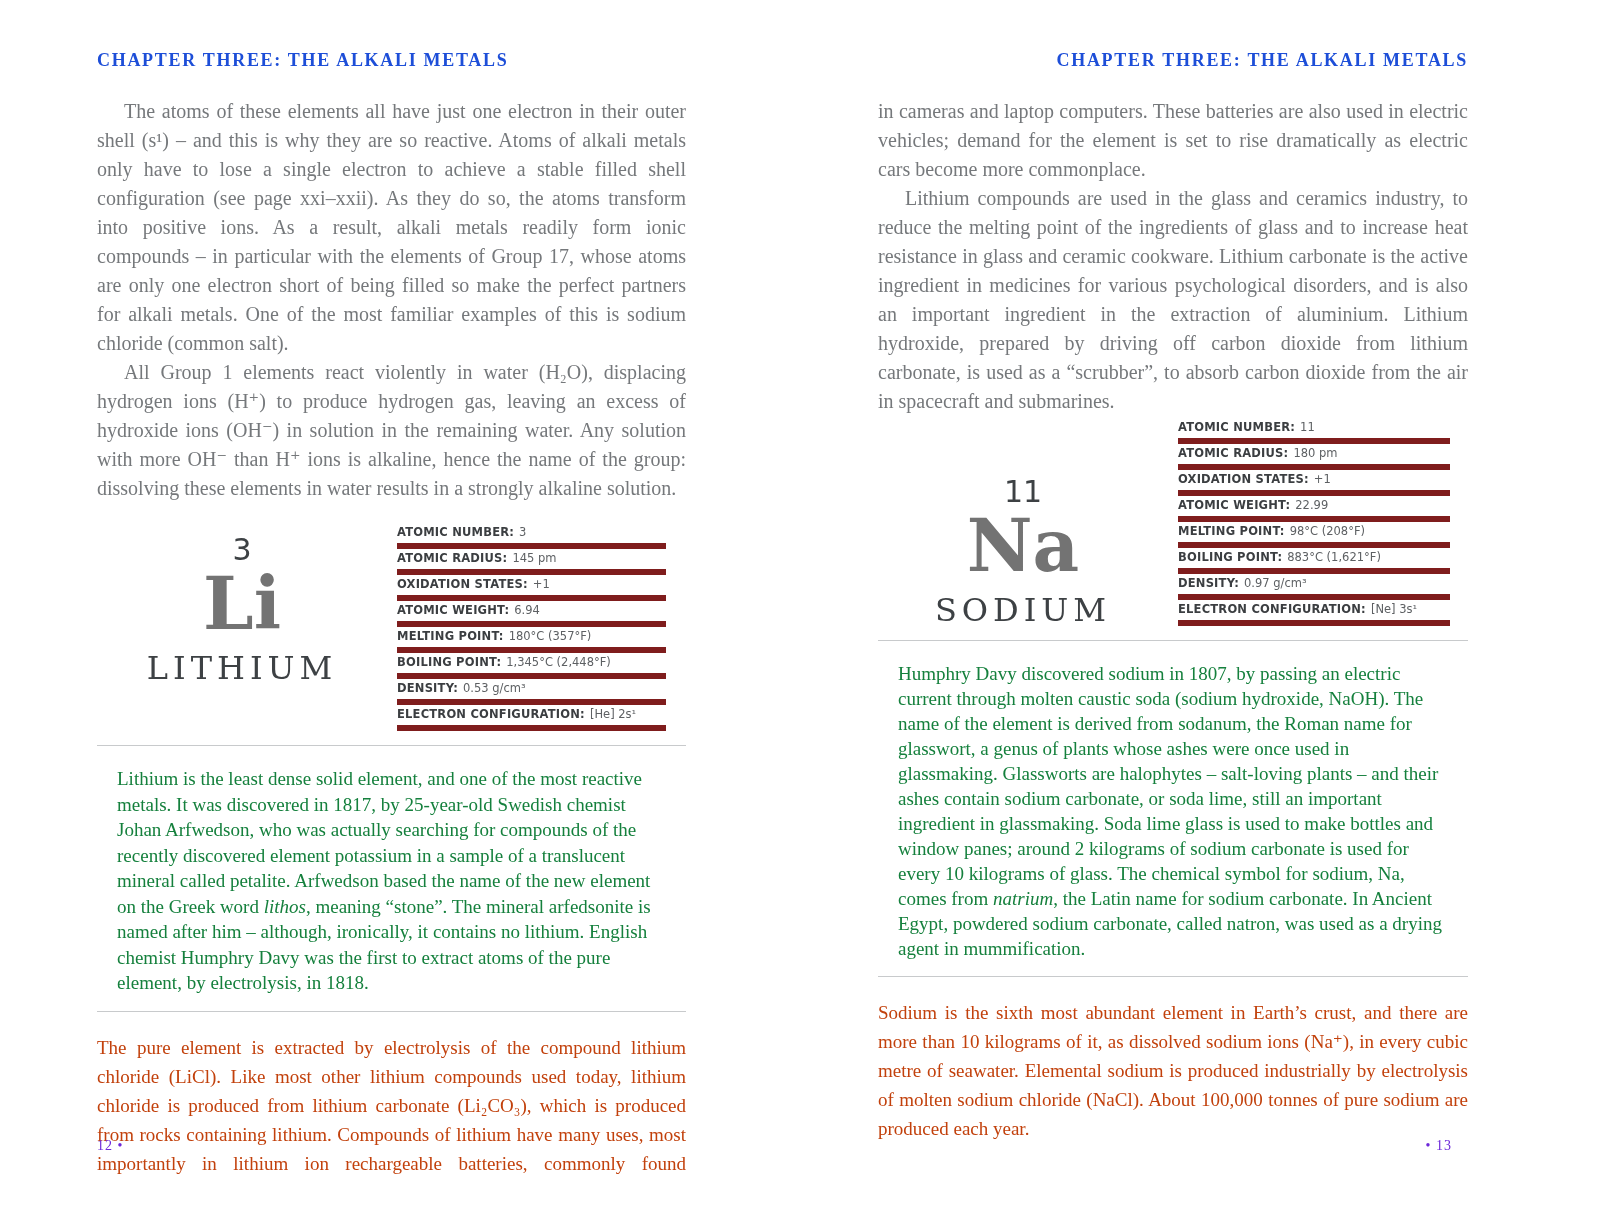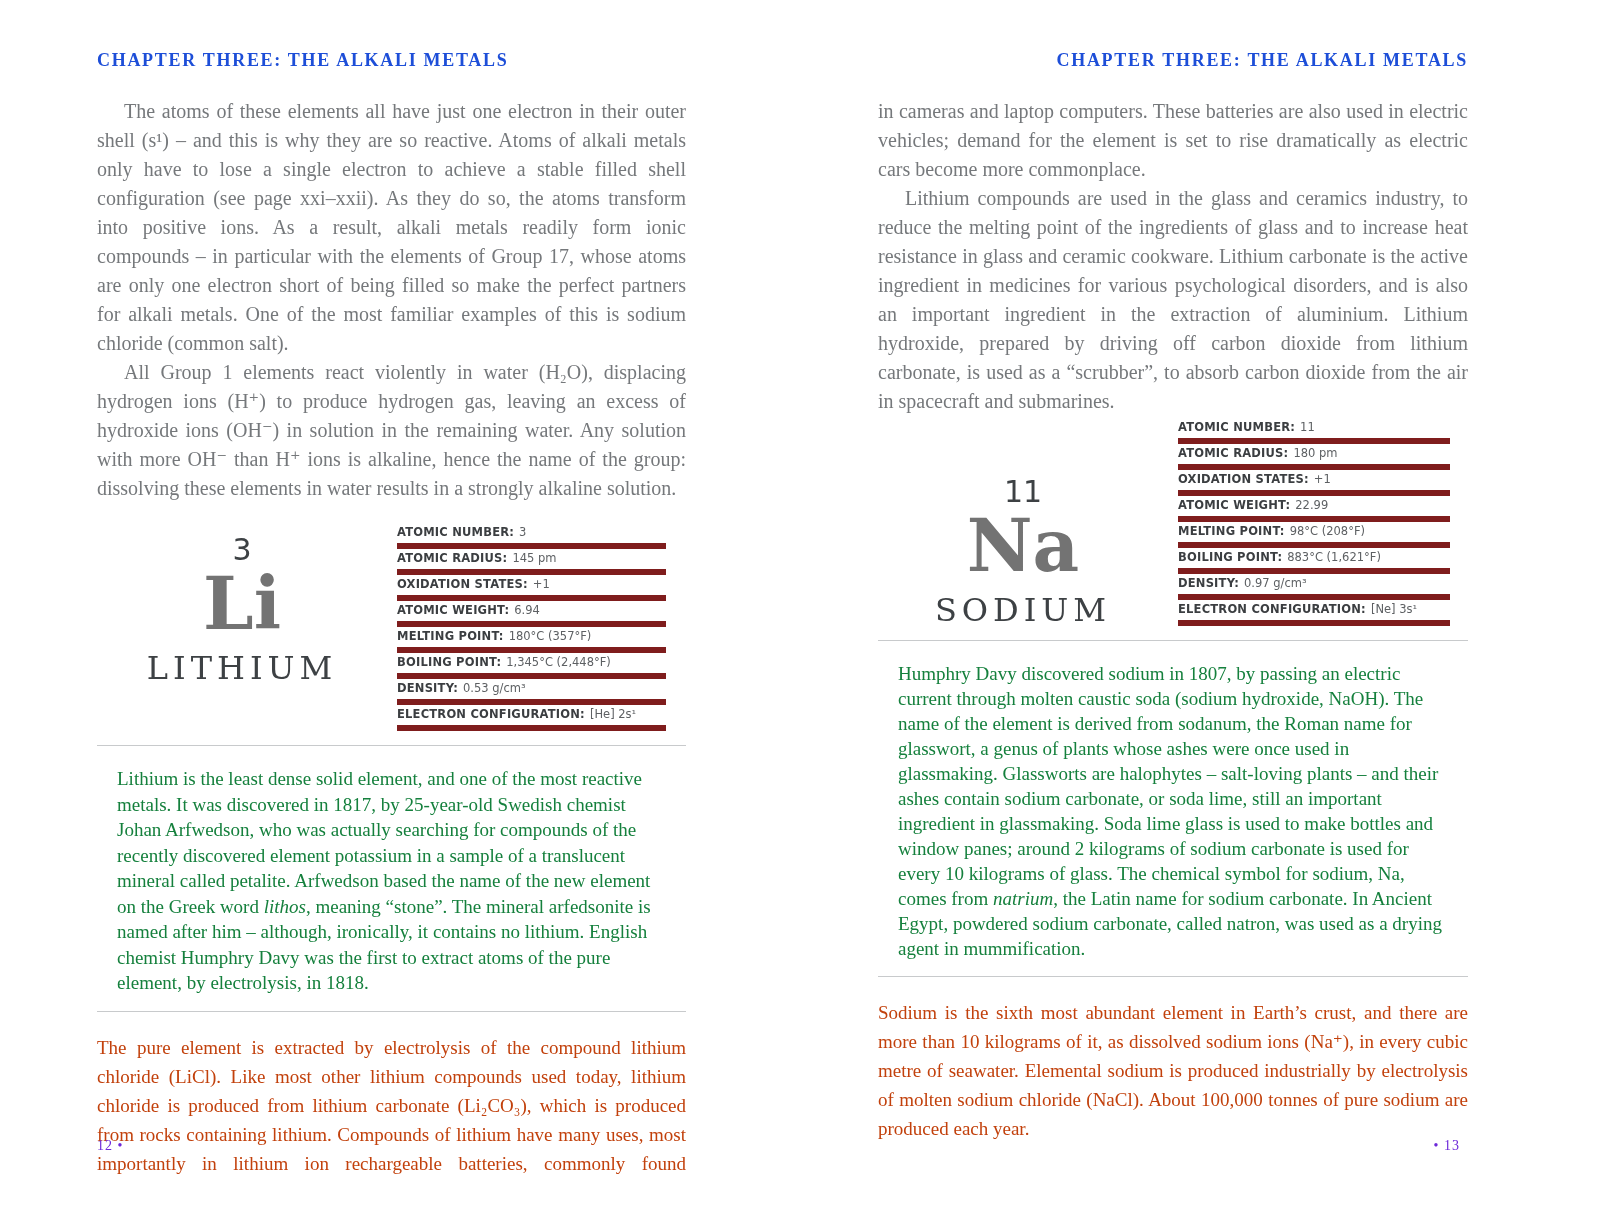--- a/index.html
+++ b/index.html
@@ -92,21 +92,21 @@
   .closing.runover { text-align-last: justify; }
 
   .page-number {
     position: absolute;
     top: 1138px;
     font-size: 14px;
     color: #6d28d9;
     letter-spacing: 1px;
   }
   .page-left  .page-number { left: 0; }
-  .page-right .page-number { right: 8px; text-align: right; }
+  .page-right .page-number { right: 16px; text-align: right; }
 </style>
 </head>
 <body>
 
 <div class="page page-left">
   <div class="chapter-header">CHAPTER THREE: THE ALKALI METALS</div>
 
   <div class="intro">
     <p class="indent">The atoms of these elements all have just one electron in their outer shell (s¹) – and this is why they are so reactive. Atoms of alkali metals only have to lose a single electron to achieve a stable filled shell configuration (see page xxi–xxii). As they do so, the atoms transform into positive ions. As a result, alkali metals readily form ionic compounds – in particular with the elements of Group 17, whose atoms are only one electron short of being filled so make the perfect partners for alkali metals. One of the most familiar examples of this is sodium chloride (common salt).</p>
     <p class="indent">All Group 1 elements react violently in water (H₂O), displacing hydrogen ions (H⁺) to produce hydrogen gas, leaving an excess of hydroxide ions (OH⁻) in solution in the remaining water. Any solution with more OH⁻ than H⁺ ions is alkaline, hence the name of the group: dissolving these elements in water results in a strongly alkaline solution.</p>

